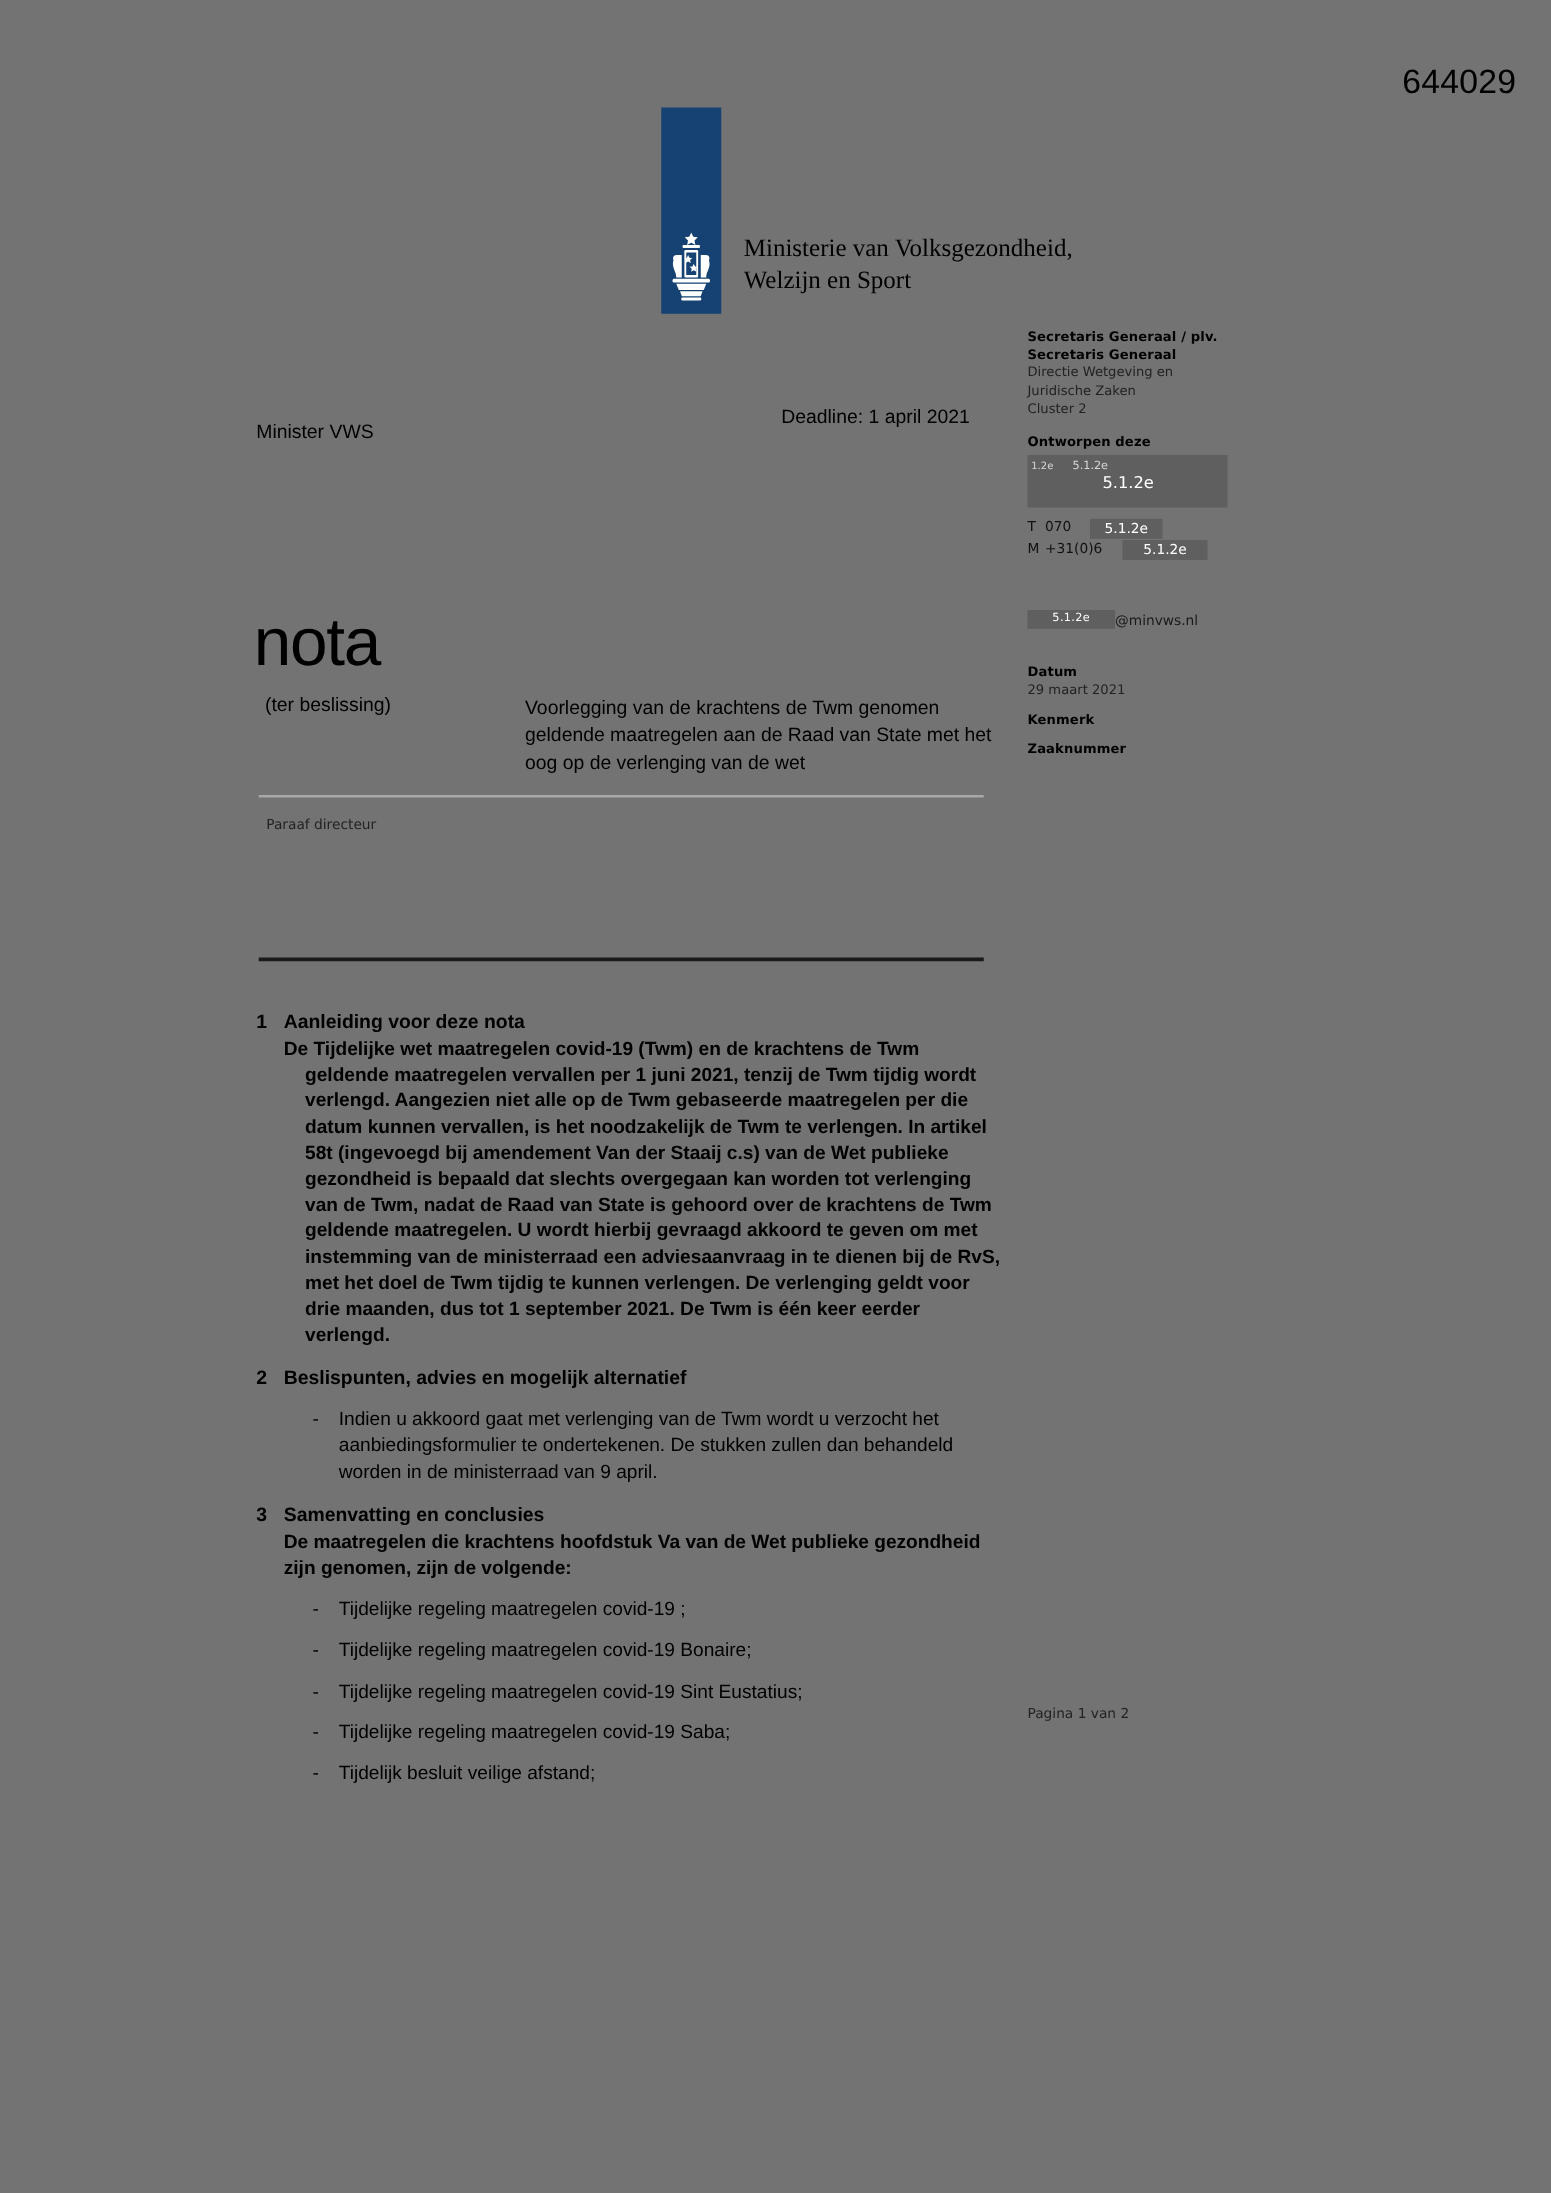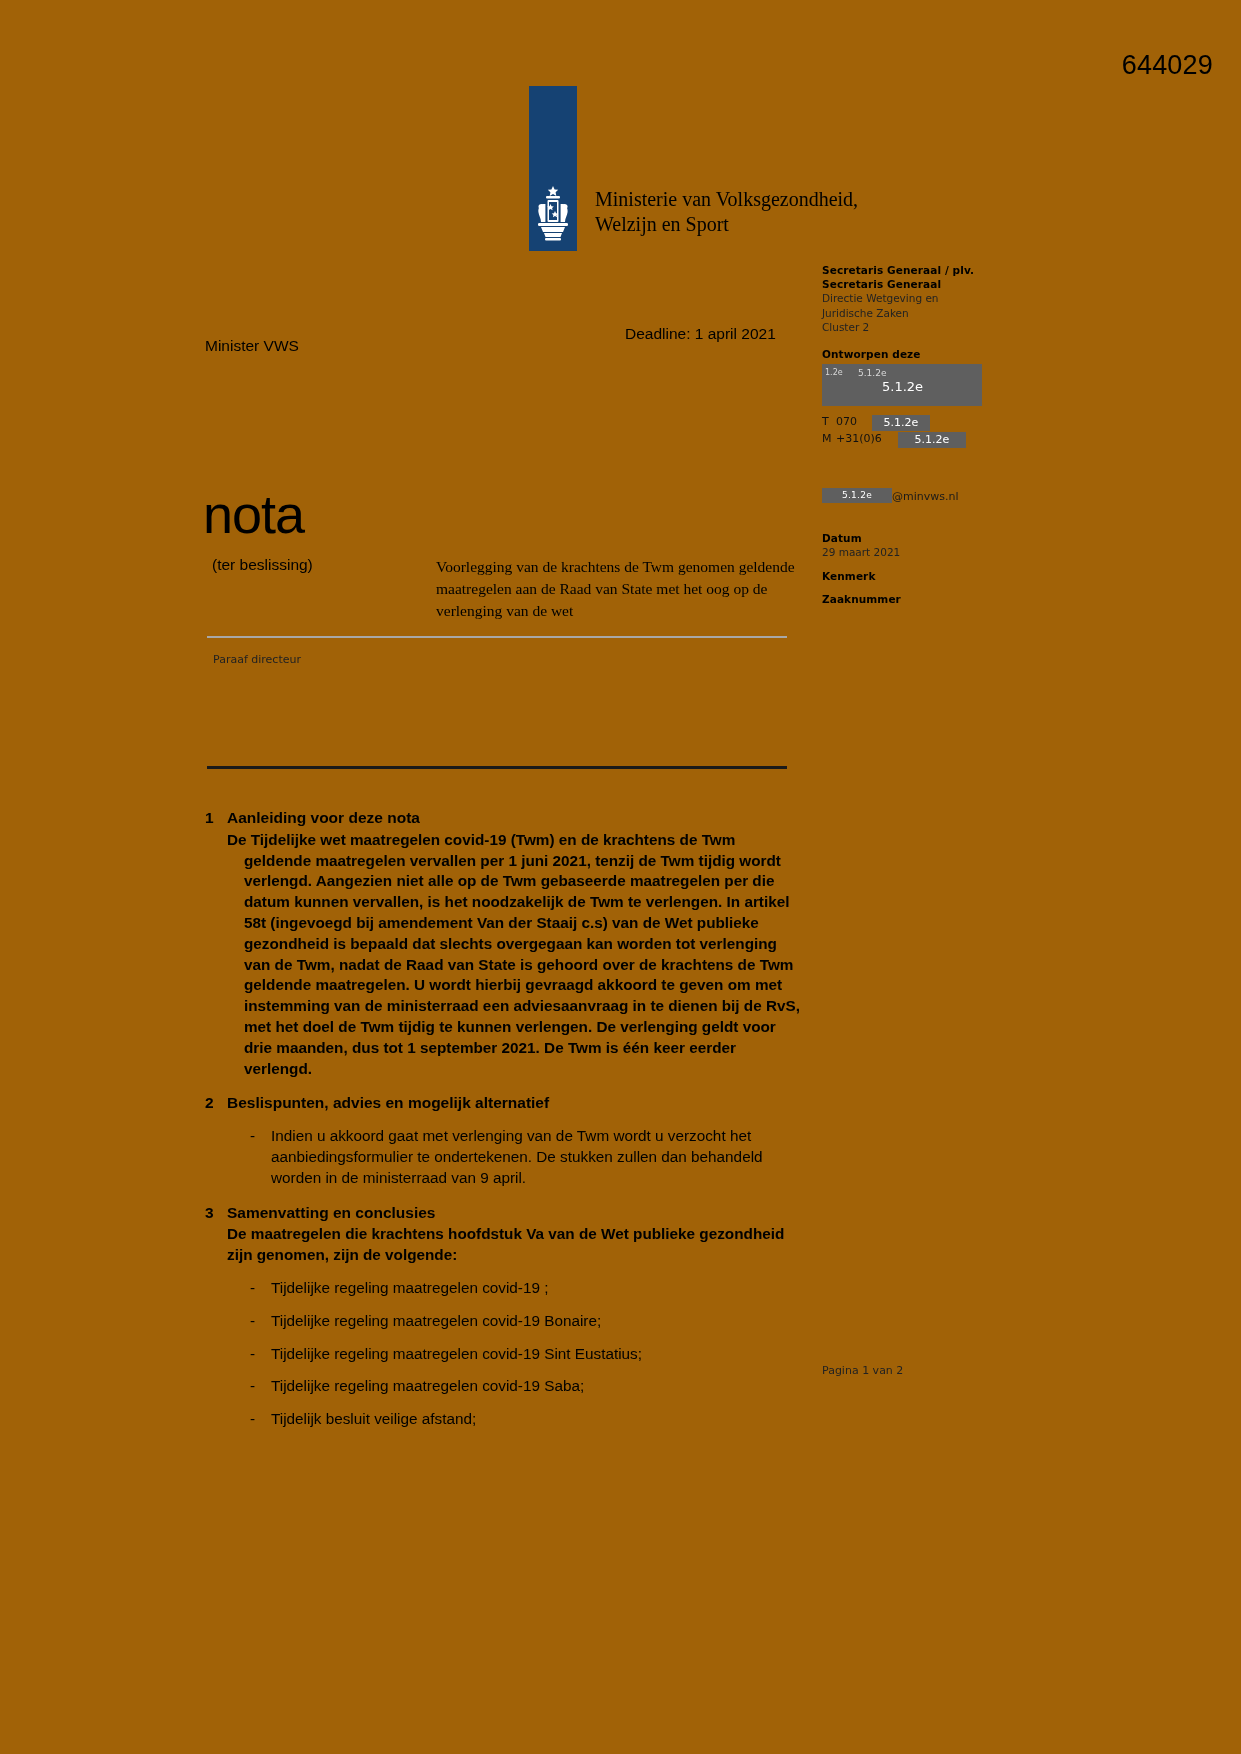--- a/index.html
+++ b/index.html
@@ -9,21 +9,21 @@
     background: #ffffff;
   }
   body {
     font-family: "DejaVu Sans", sans-serif;
     color: #000000;
   }
   .page {
     position: relative;
     width: 1241px;
     height: 1754px;
-    background: #a16207;
+    background: #737373;
     overflow: hidden;
   }
 
   
   .doc-number {
     position: absolute;
     top: 50px;
     right: 28px;
     font-family: "Liberation Sans", sans-serif;
     font-size: 27px;
@@ -193,25 +193,24 @@
     top: 556px;
     font-family: "Liberation Sans", sans-serif;
     font-size: 15.5px;
     color: #000;
   }
   .subject {
     position: absolute;
     left: 420px;
     top: 556px;
     width: 380px;
-    font-family: Liberation Serif, serif;
+    font-family: Liberation Sans, sans-serif;
     font-size: 15.5px;
     line-height: 22px;
     color: #000;
-    margin-left: 16px;
   }
 
   .rule-thin {
     position: absolute;
     left: 207px;
     top: 636px;
     width: 580px;
     height: 2px;
     background: #a8a8a8;
   }

